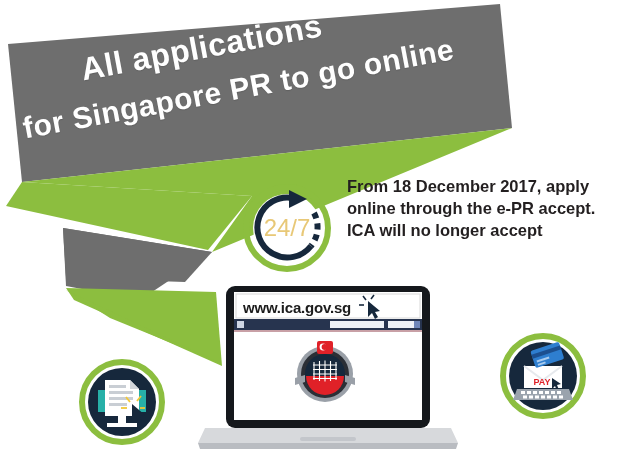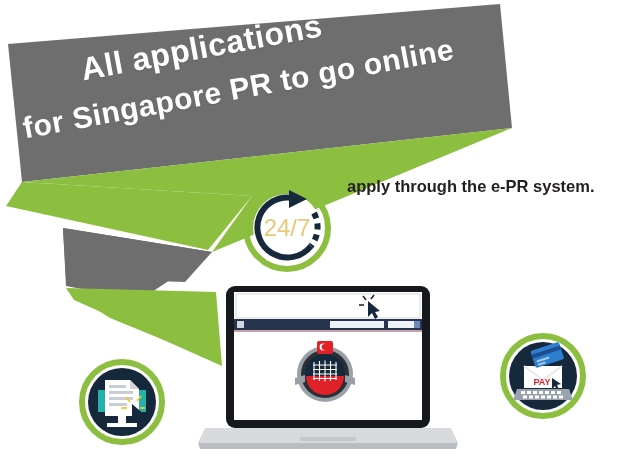--- a/index.html
+++ b/index.html
@@ -81,21 +81,23 @@
     <polygon points="66,288 216,292 222,366 74,300" fill="#8CBE3F"></polygon>
     <polygon points="66,290 218,362 110,318" fill="#8CBE3F"></polygon>
   </svg>
 
   <div class="banner-text">
     <div class="headline hl1">All applications</div>
     <div class="headline hl2">for Singapore PR to go online</div>
   </div>
 
   <div class="body-copy">
-    <span class="ln">apply through the e-PR system.</span>
+    <span class="ln">From 18 December 2017, apply</span>
+    <span class="ln">online through the e-PR accept.</span>
+    <span class="ln">ICA will no longer accept</span>
   </div>
 
   <svg class="layer" viewBox="0 0 640 456" width="640" height="456">
     <g transform="translate(287,228)">
       <circle r="41" fill="none" stroke="#8CBE3F" stroke-width="6"></circle>
       <circle r="34" fill="#ffffff"></circle>
 
       <path d="M 6,-30 A 30,30 0 1 0 24,18" fill="none" stroke="#16283C" stroke-width="6" stroke-linecap="butt"></path>
 
       <polygon points="2,-38 20,-29 2,-20" fill="#16283C"></polygon>
@@ -147,20 +149,21 @@
 
       <polygon points="-30,4 -20,1 -20,8 -30,11" fill="#9aa0a8"></polygon>
       <polygon points="30,4 20,1 20,8 30,11" fill="#9aa0a8"></polygon>
     </g>
 
     <path d="M 205,428 L 451,428 L 458,443 L 198,443 Z" fill="#d7d9dc"></path>
     <path d="M 198,443 L 458,443 L 456,449 L 200,449 Z" fill="#b9bcc1"></path>
     <rect x="300" y="437" width="56" height="4" rx="2" fill="#c3c6cb"></rect>
   </svg>
 
+  <div class="url-text">www.ica.gov.sg</div>
 
   <svg class="layer" viewBox="0 0 640 456" width="640" height="456">
     <g transform="translate(122,402)">
       <circle r="40" fill="none" stroke="#8CBE3F" stroke-width="6"></circle>
       <circle r="34" fill="#16283C"></circle>
 
       <rect x="-24" y="-12" width="10" height="22" fill="#27B0A8"></rect>
       <rect x="14" y="-12" width="10" height="22" fill="#27B0A8"></rect>
 
       <polygon points="-17,-22 8,-22 17,-13 17,14 -17,14" fill="#ffffff"></polygon>

